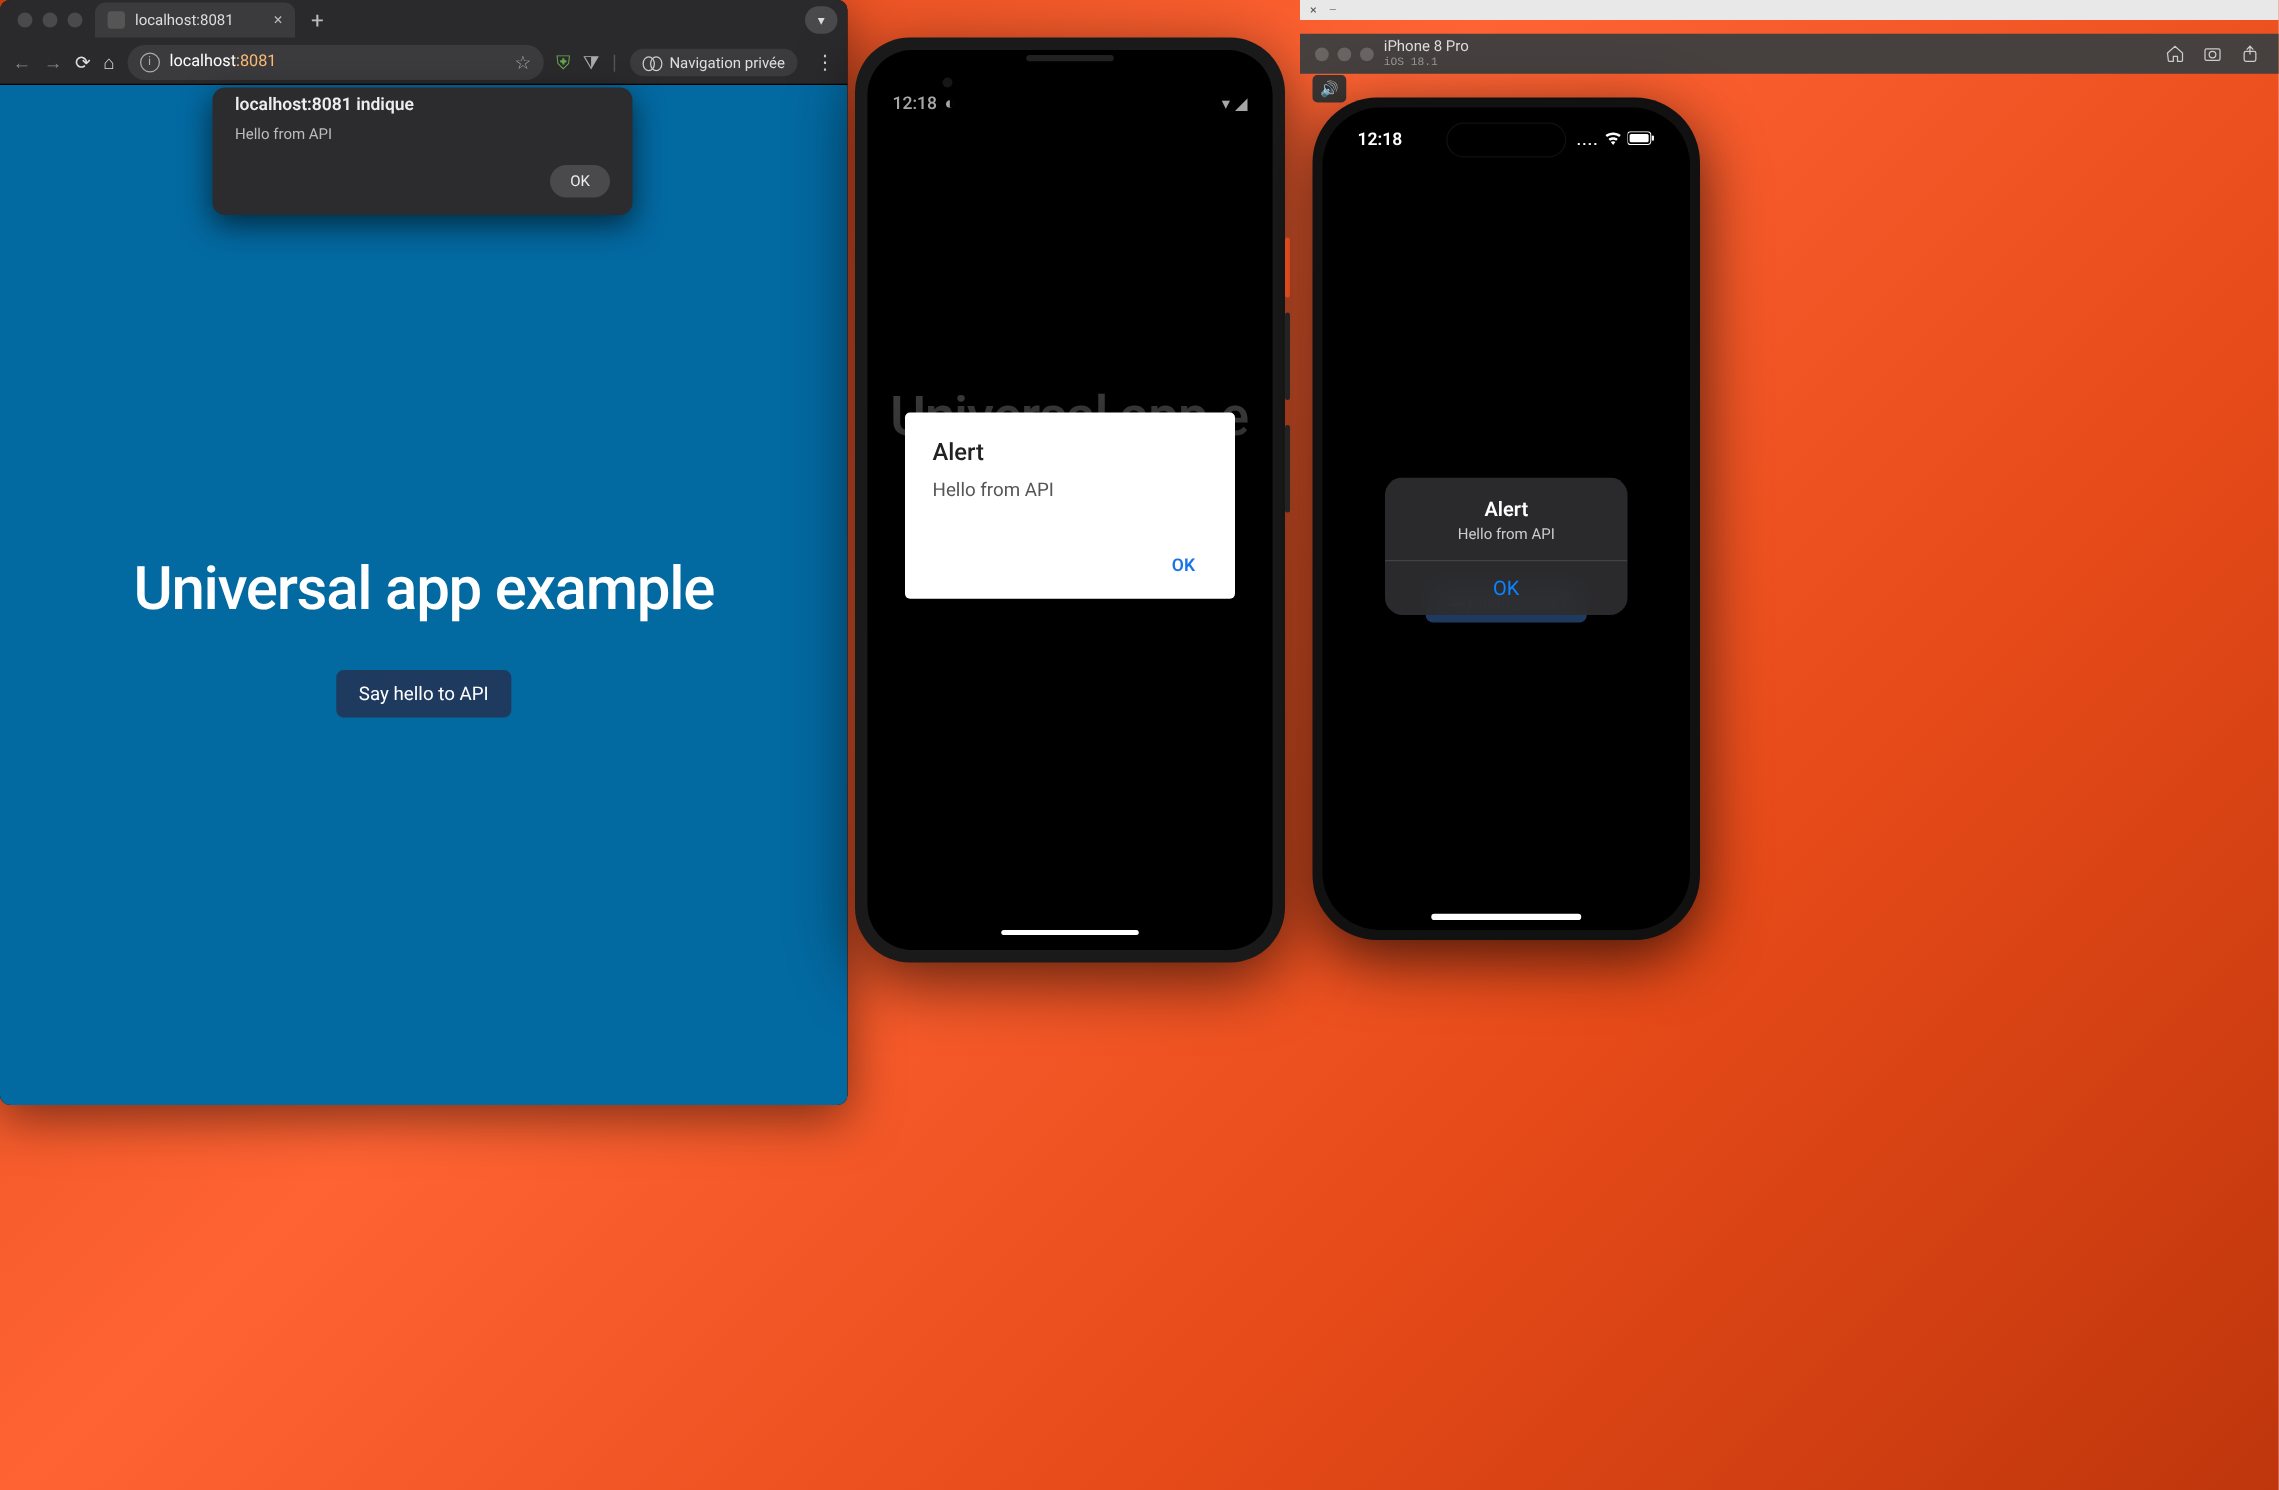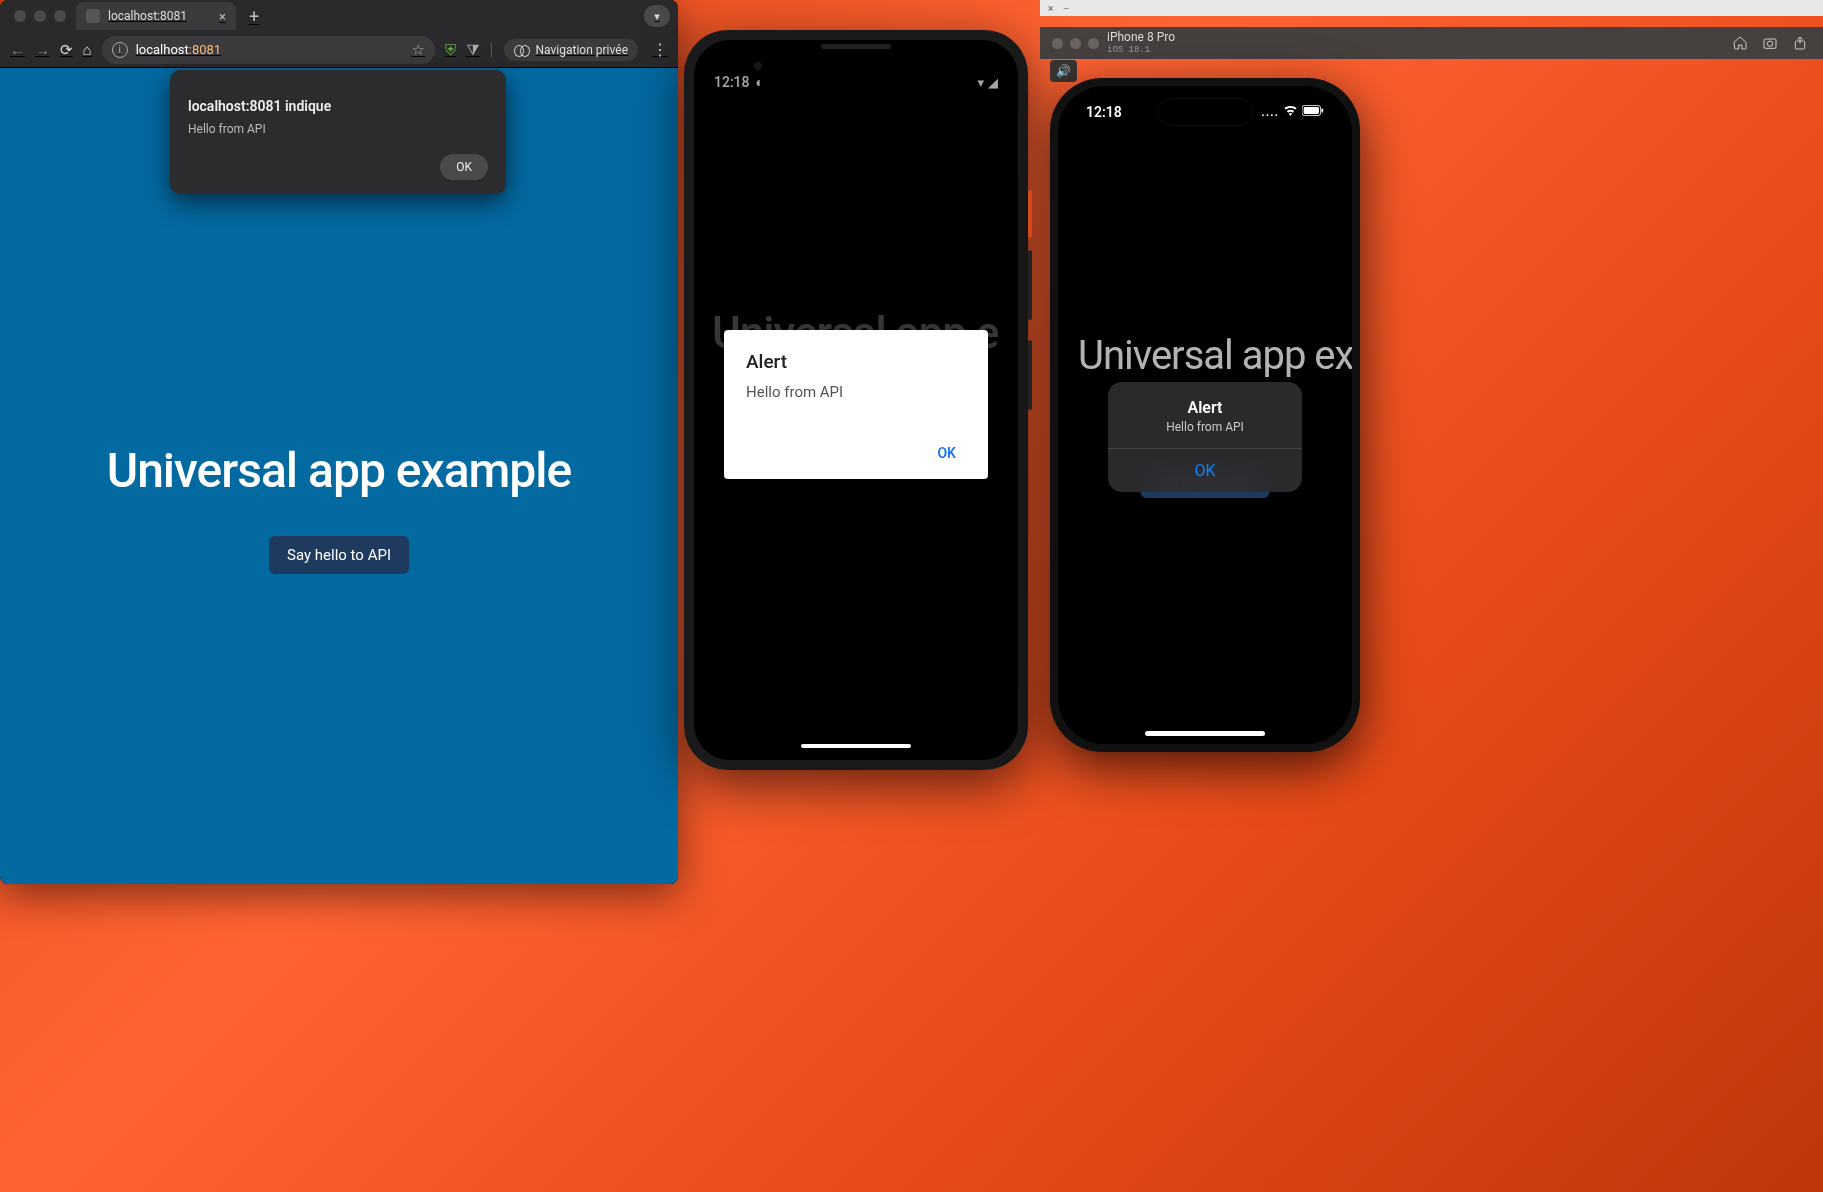--- a/index.html
+++ b/index.html
@@ -14,21 +14,20 @@
 
 
 .browser {
   position: absolute;
   left: 0; top: 0;
   width: 678px; height: 884px;
   background: #000;
   border-radius: 8px;
   overflow: hidden;
   box-shadow: 0 10px 40px rgba(0,0,0,.5);
-  text-decoration: underline;
 }
 
 .browser-chrome {
   background: #2a2a2d;
   display: flex;
   flex-direction: column;
 }
 
 .tab-strip {
   display: flex;
@@ -155,21 +154,21 @@
   font-size: 15px;
   cursor: pointer;
 }
 
 .chrome-alert {
   position: absolute;
   top: 70px; left: 170px;
   width: 336px;
   background: #2c2c2e;
   border-radius: 10px;
-  padding: 28px 18px 14px;
+  padding: 6px 18px 14px;
   color: #eee;
   box-shadow: 0 8px 24px rgba(0,0,0,.6);
 }
 .chrome-alert .title { font-size: 14px; font-weight: 600; margin-bottom: 8px; }
 .chrome-alert .msg { font-size: 12px; color: #bbb; margin-bottom: 18px; }
 .chrome-alert .actions { display: flex; justify-content: flex-end; }
 .chrome-alert button {
   background: #4a4a4c;
   border: none; color: #eee;
   padding: 6px 16px;
@@ -523,21 +522,20 @@
           <svg width="22" height="11" viewBox="0 0 26 12">
               <rect x="0" y="0" width="22" height="12" rx="3" fill="none" stroke="#fff" stroke-width="1"></rect>
               <rect x="2" y="2" width="18" height="8" rx="1.5" fill="#fff"></rect>
               <rect x="23" y="3.5" width="2" height="5" rx="1" fill="#fff"></rect>
             </svg>
         </span>
       </span>
     </div>
     <div class="dynamic-island"></div>
 
-    <div class="ios-heading">Universal app ex</div>
     <div class="ios-cta">Say hello to API</div>
 
     <div class="ios-alert">
       <div class="body">
         <div class="title">Alert</div>
         <div class="msg">Hello from API</div>
       </div>
       <button>OK</button>
     </div>
 

